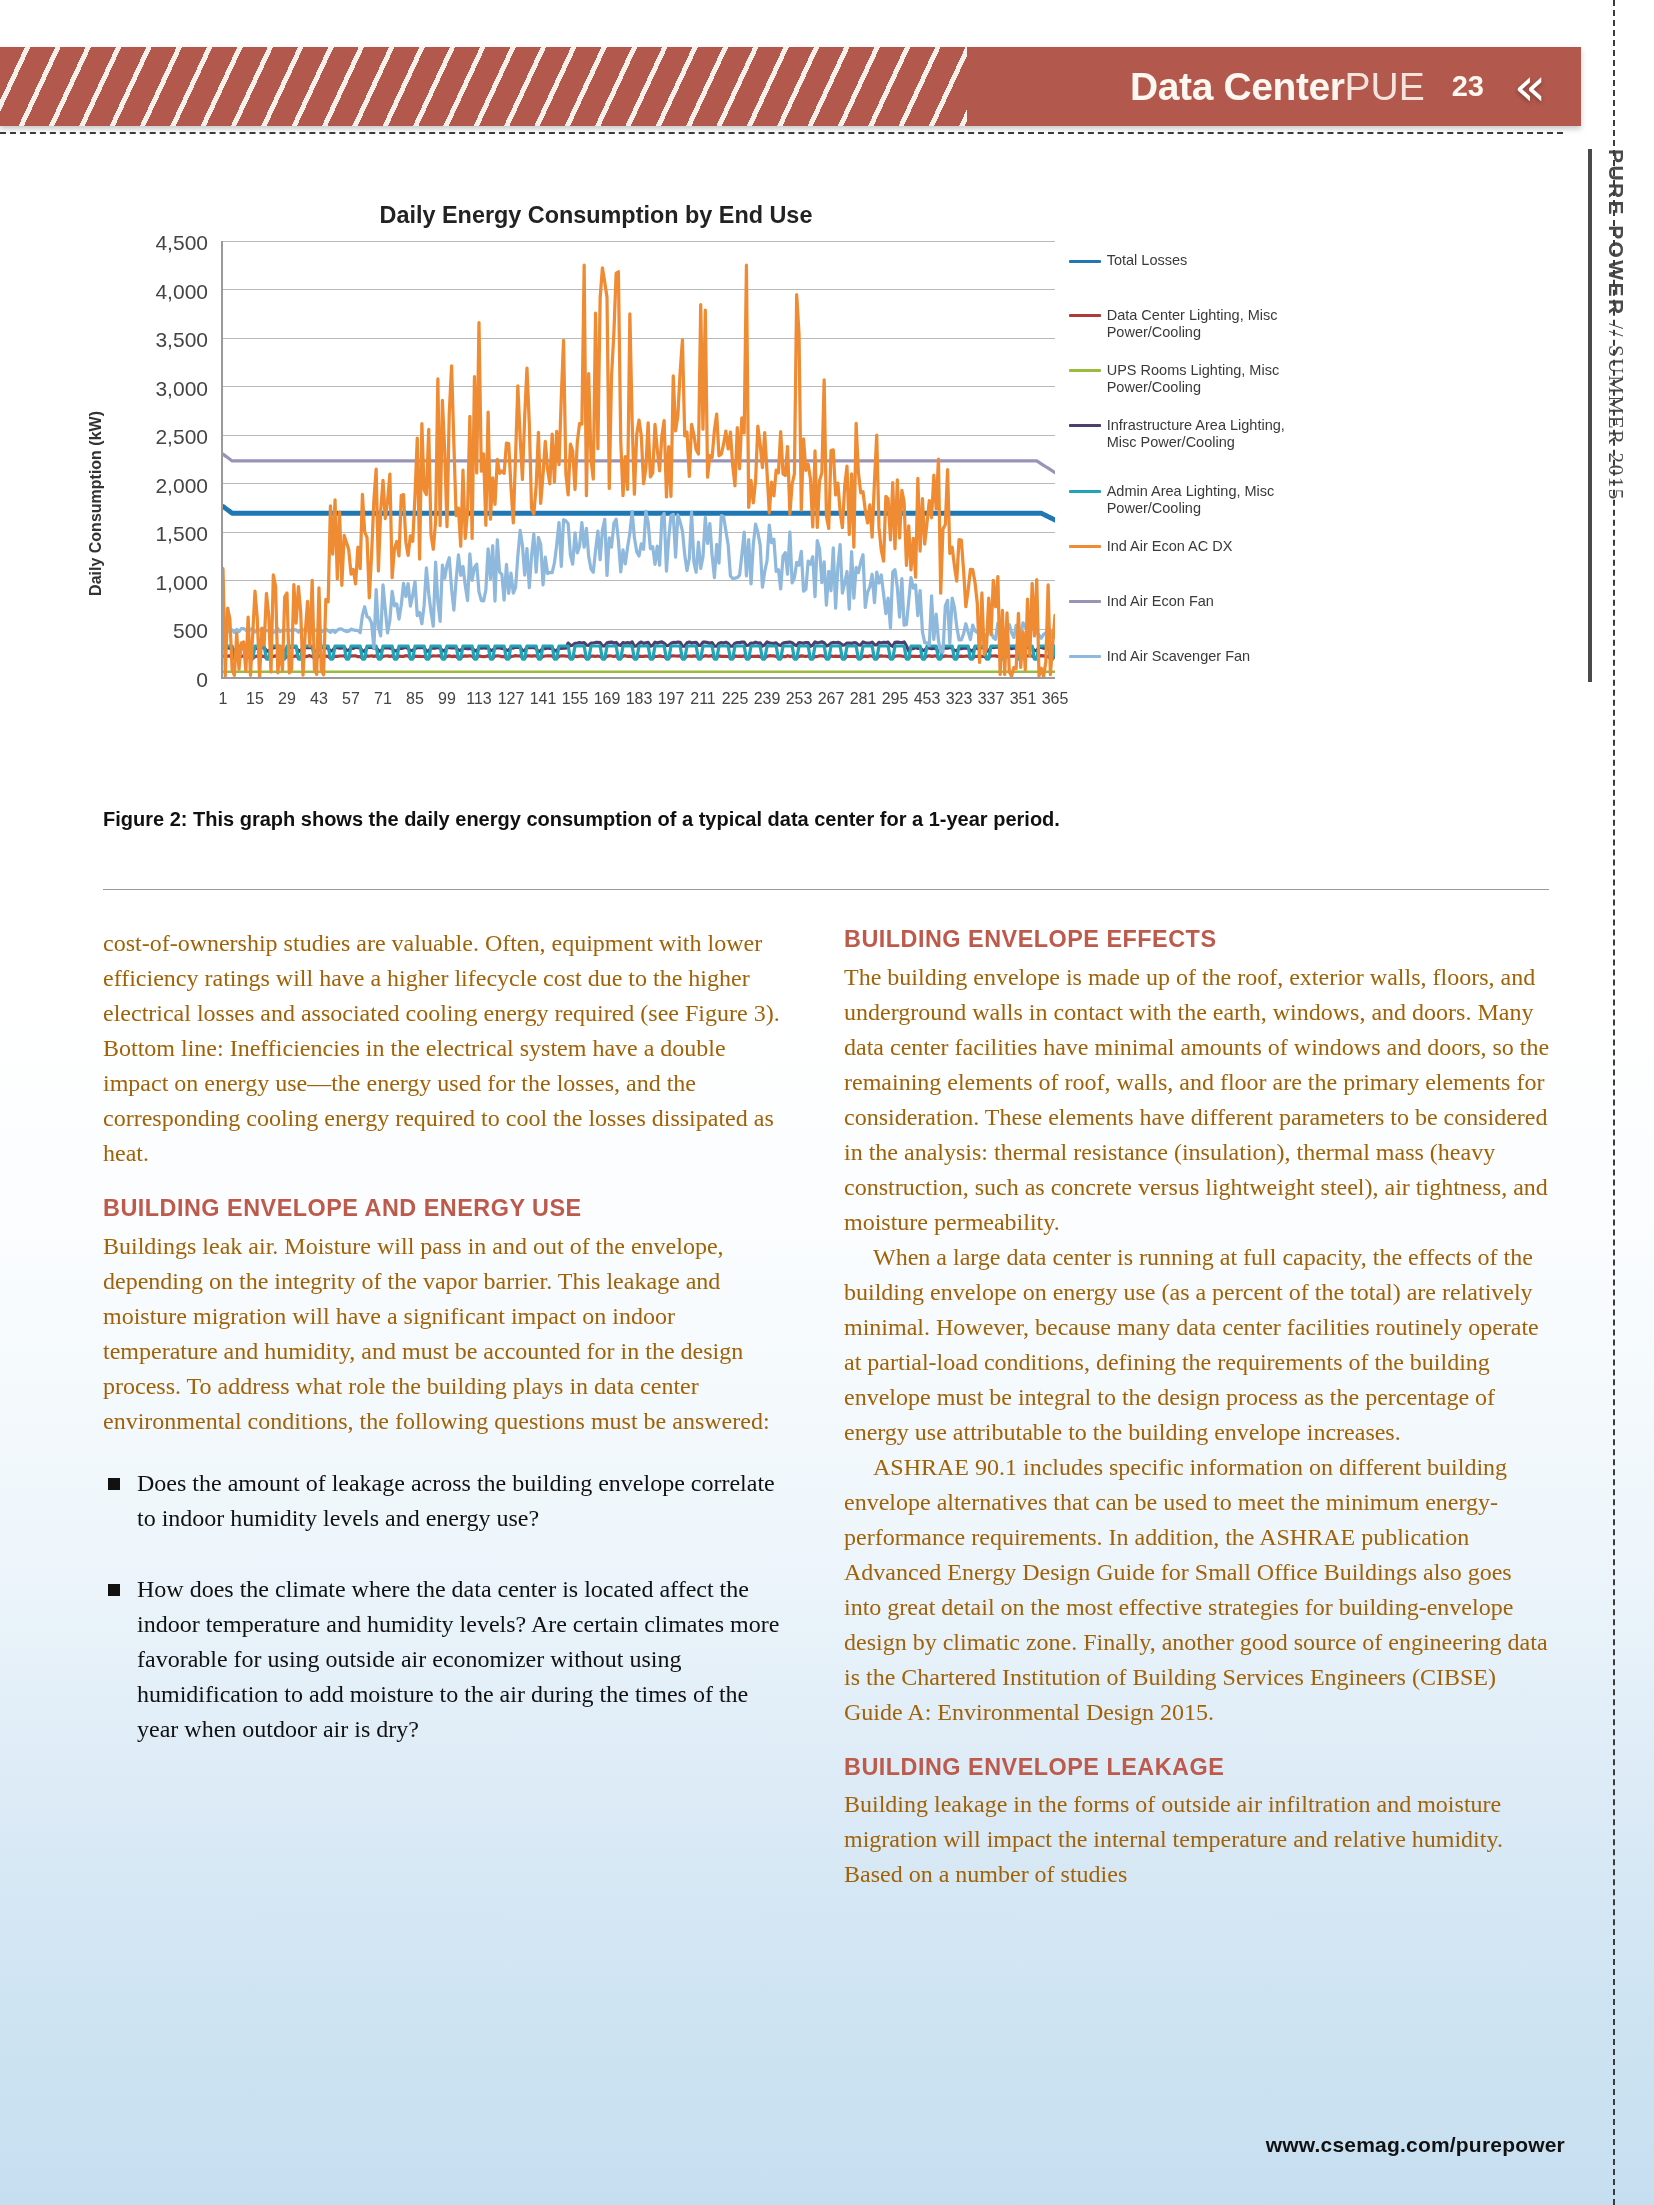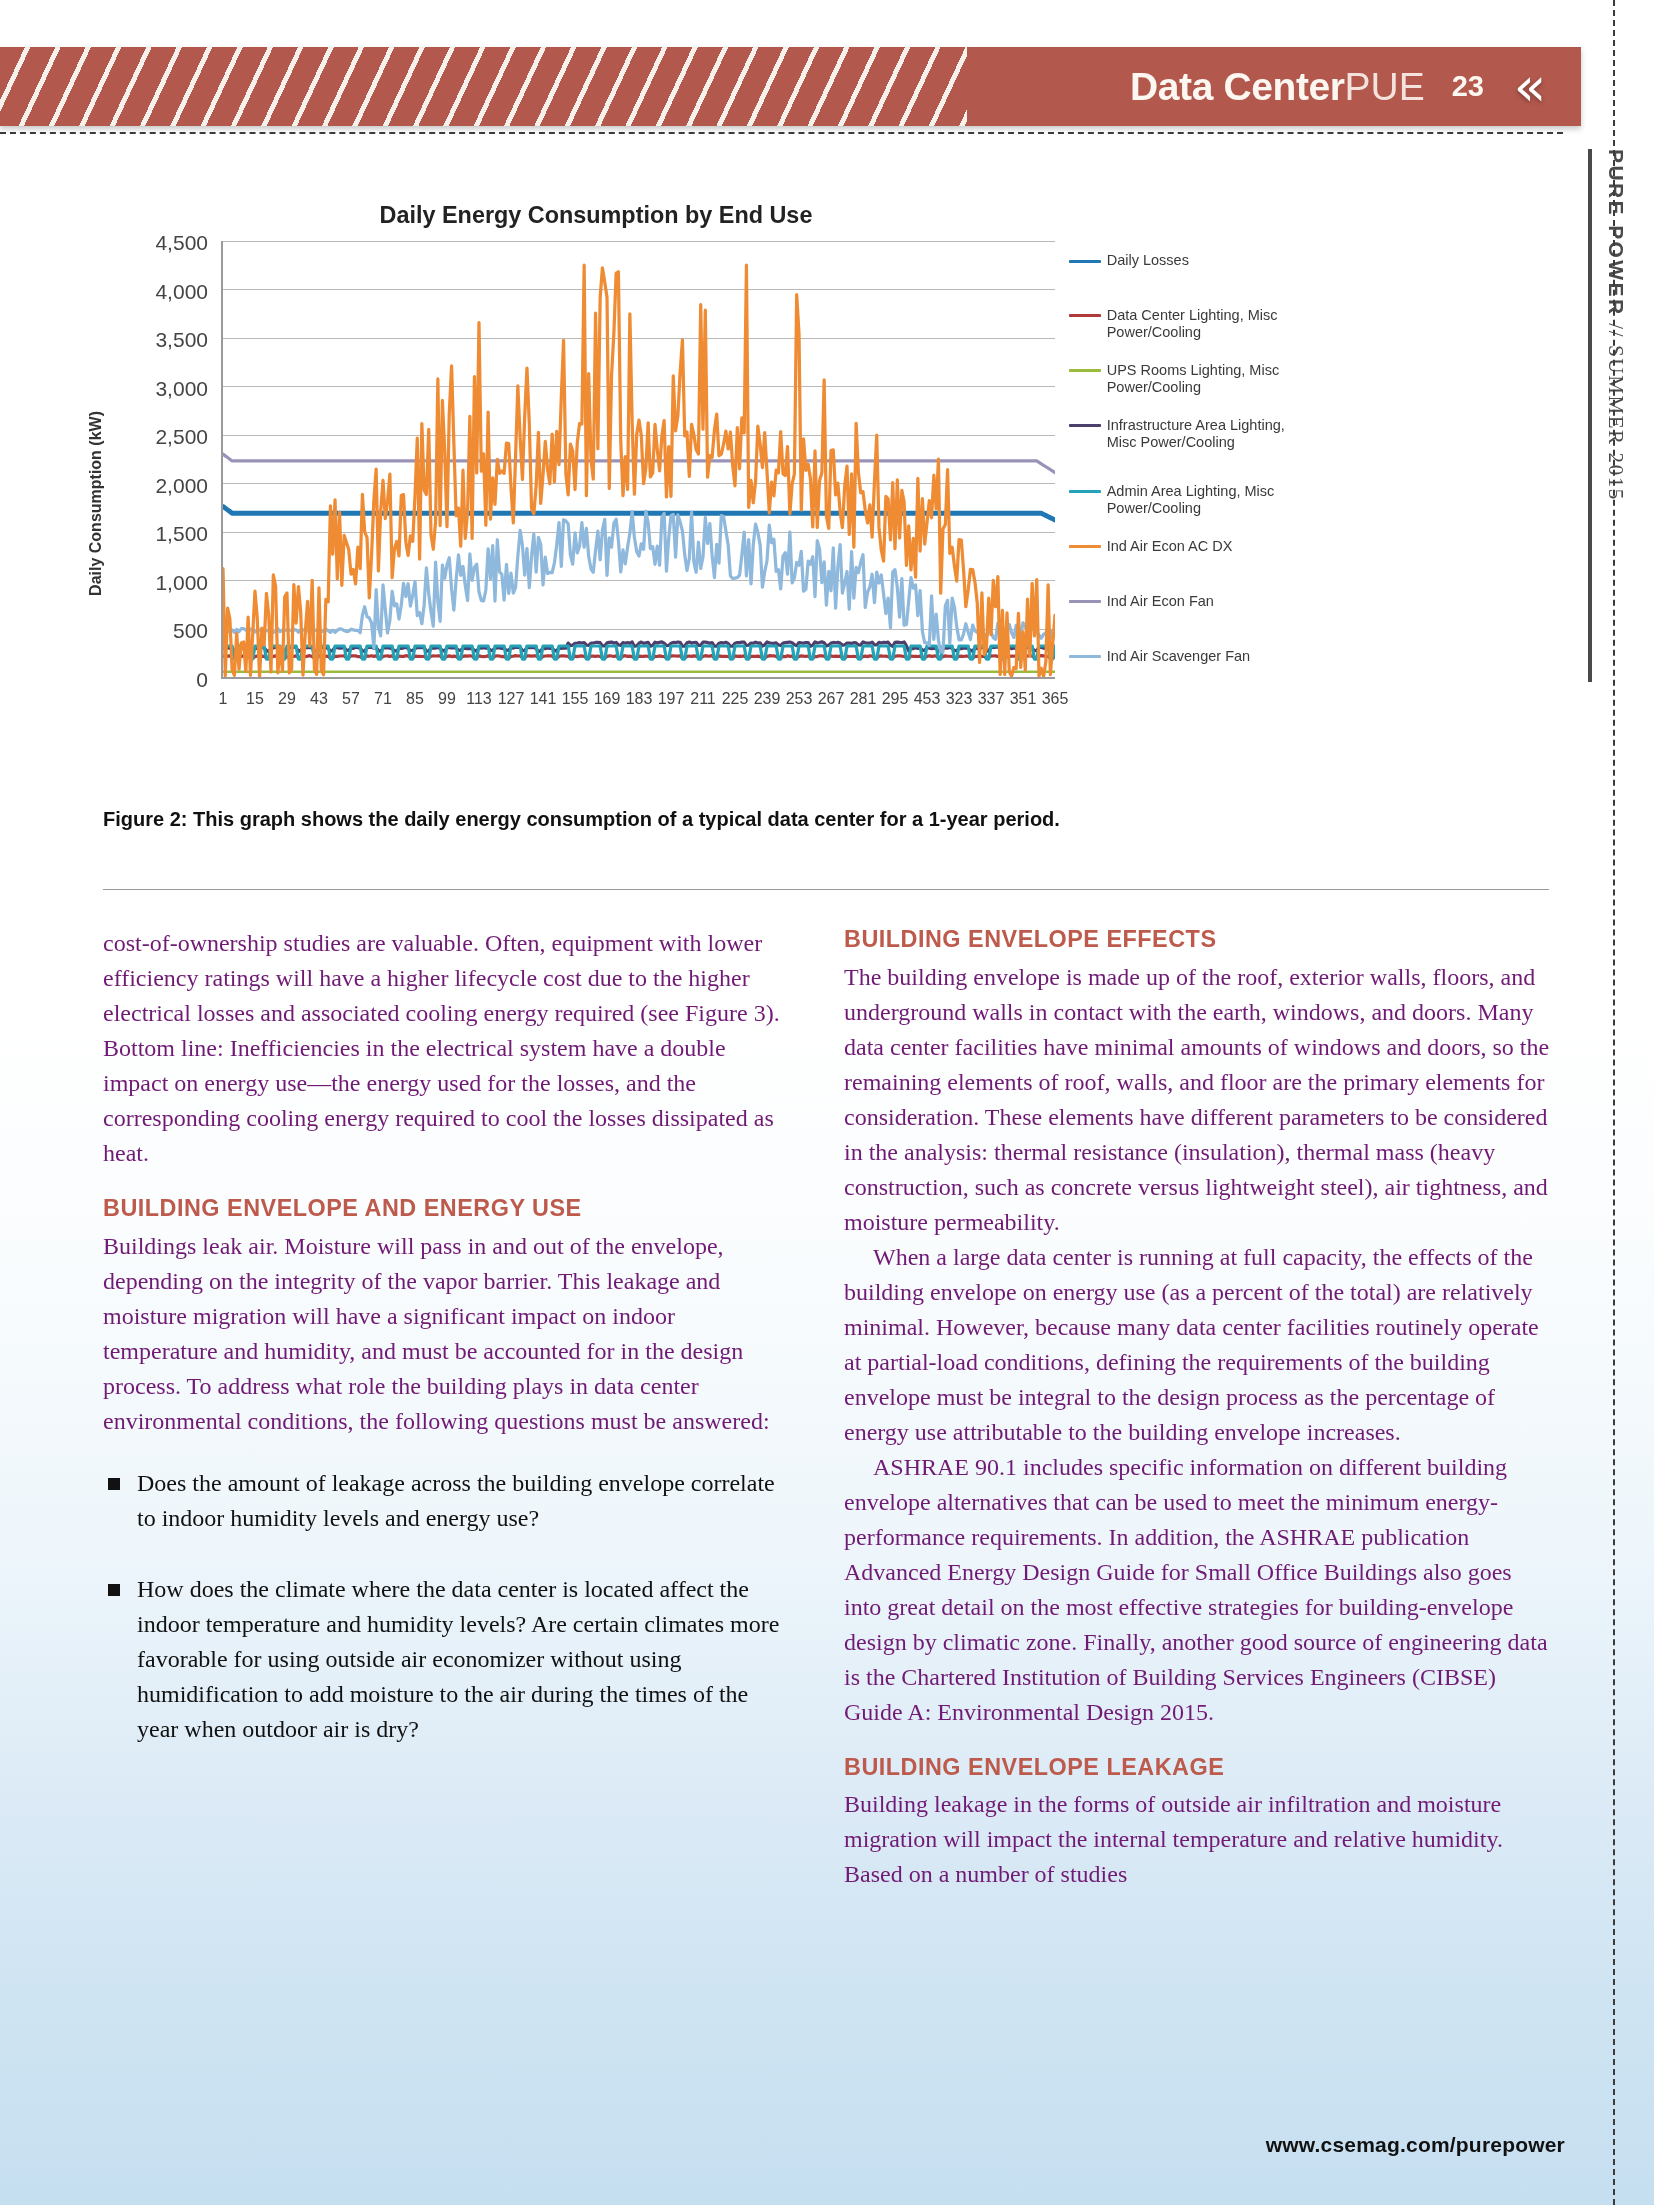--- a/index.html
+++ b/index.html
@@ -116,21 +116,21 @@
   }
   #col-rule{
     position:absolute;left:103px;top:889px;width:1446px;height:0;z-index:4;
     border-top:1.6px solid #9a9a9a;
   }
 
   
   #col-left{position:absolute;left:103px;top:926px;width:683px;z-index:4;}
   #col-right{position:absolute;left:844px;top:926px;width:707px;z-index:4;}
   .body-p{
-    font-family:"Liberation Serif",serif;font-size:24px;line-height:35px;color:#701a75;
+    font-family:"Liberation Serif",serif;font-size:24px;line-height:35px;color:#a16207;
     margin:0 0 0 0;text-align:left;
   }
   .body-p.indent{text-indent:29px;}
   .sec-head{
     font-family:"Liberation Sans",sans-serif;font-weight:bold;font-size:23.4px;
     color:#bd5a4c;letter-spacing:0.5px;margin:24px 0 6.5px 0;
   }
   .sec-head.first{margin-top:0;}
   ul.qlist{list-style:none;margin:27.5px 0 0 0;padding:0;}
   ul.qlist li{
@@ -236,21 +236,21 @@
       <div class="xtick" style="left:704px">453</div>
       <div class="xtick" style="left:736px">323</div>
       <div class="xtick" style="left:768px">337</div>
       <div class="xtick" style="left:800px">351</div>
       <div class="xtick" style="left:832px">365</div>
     </div>
 
     <div id="legend">
       <div class="legend-item" style="top:11.3px">
         <span class="legend-swatch" style="background:#1f77b4"></span>
-        <span class="legend-label">Daily Losses</span>
+        <span class="legend-label">Total Losses</span>
       </div>
       <div class="legend-item" style="top:66px">
         <span class="legend-swatch" style="background:#b03a3a"></span>
         <span class="legend-label">Data Center Lighting, Misc Power/Cooling</span>
       </div>
       <div class="legend-item" style="top:121px">
         <span class="legend-swatch" style="background:#9bbb3c"></span>
         <span class="legend-label">UPS Rooms Lighting, Misc Power/Cooling</span>
       </div>
       <div class="legend-item" style="top:176px">

